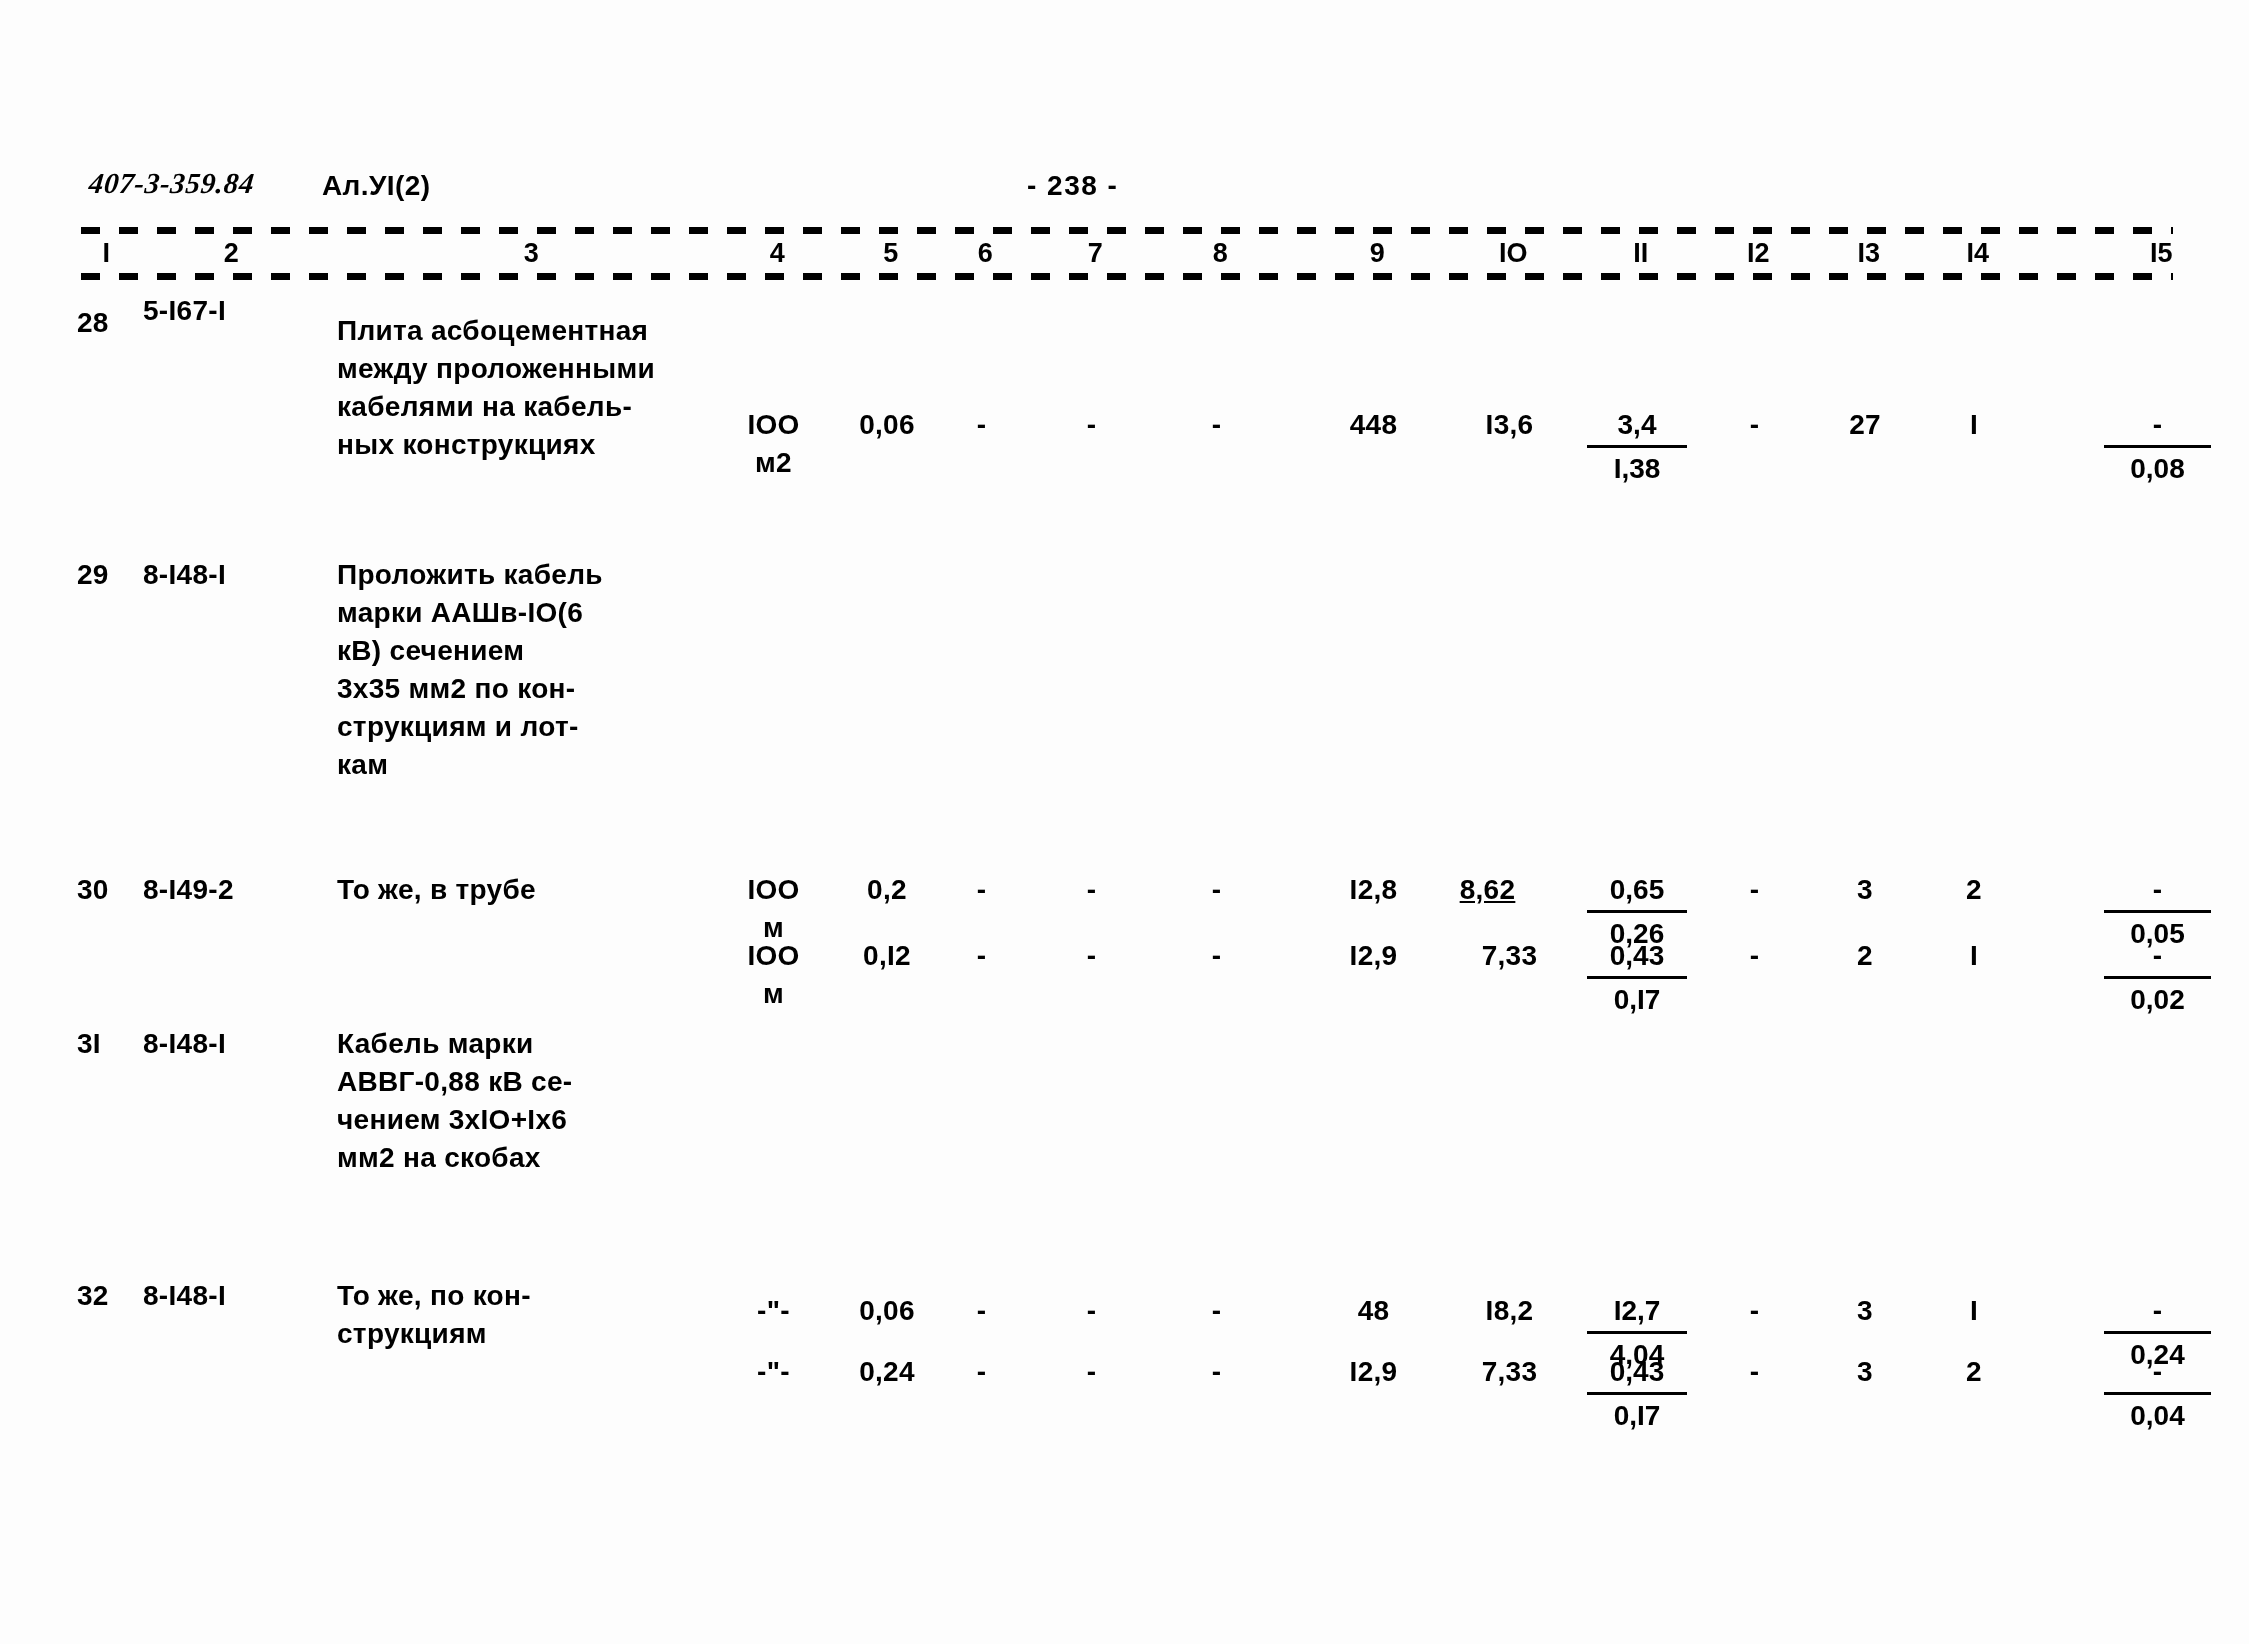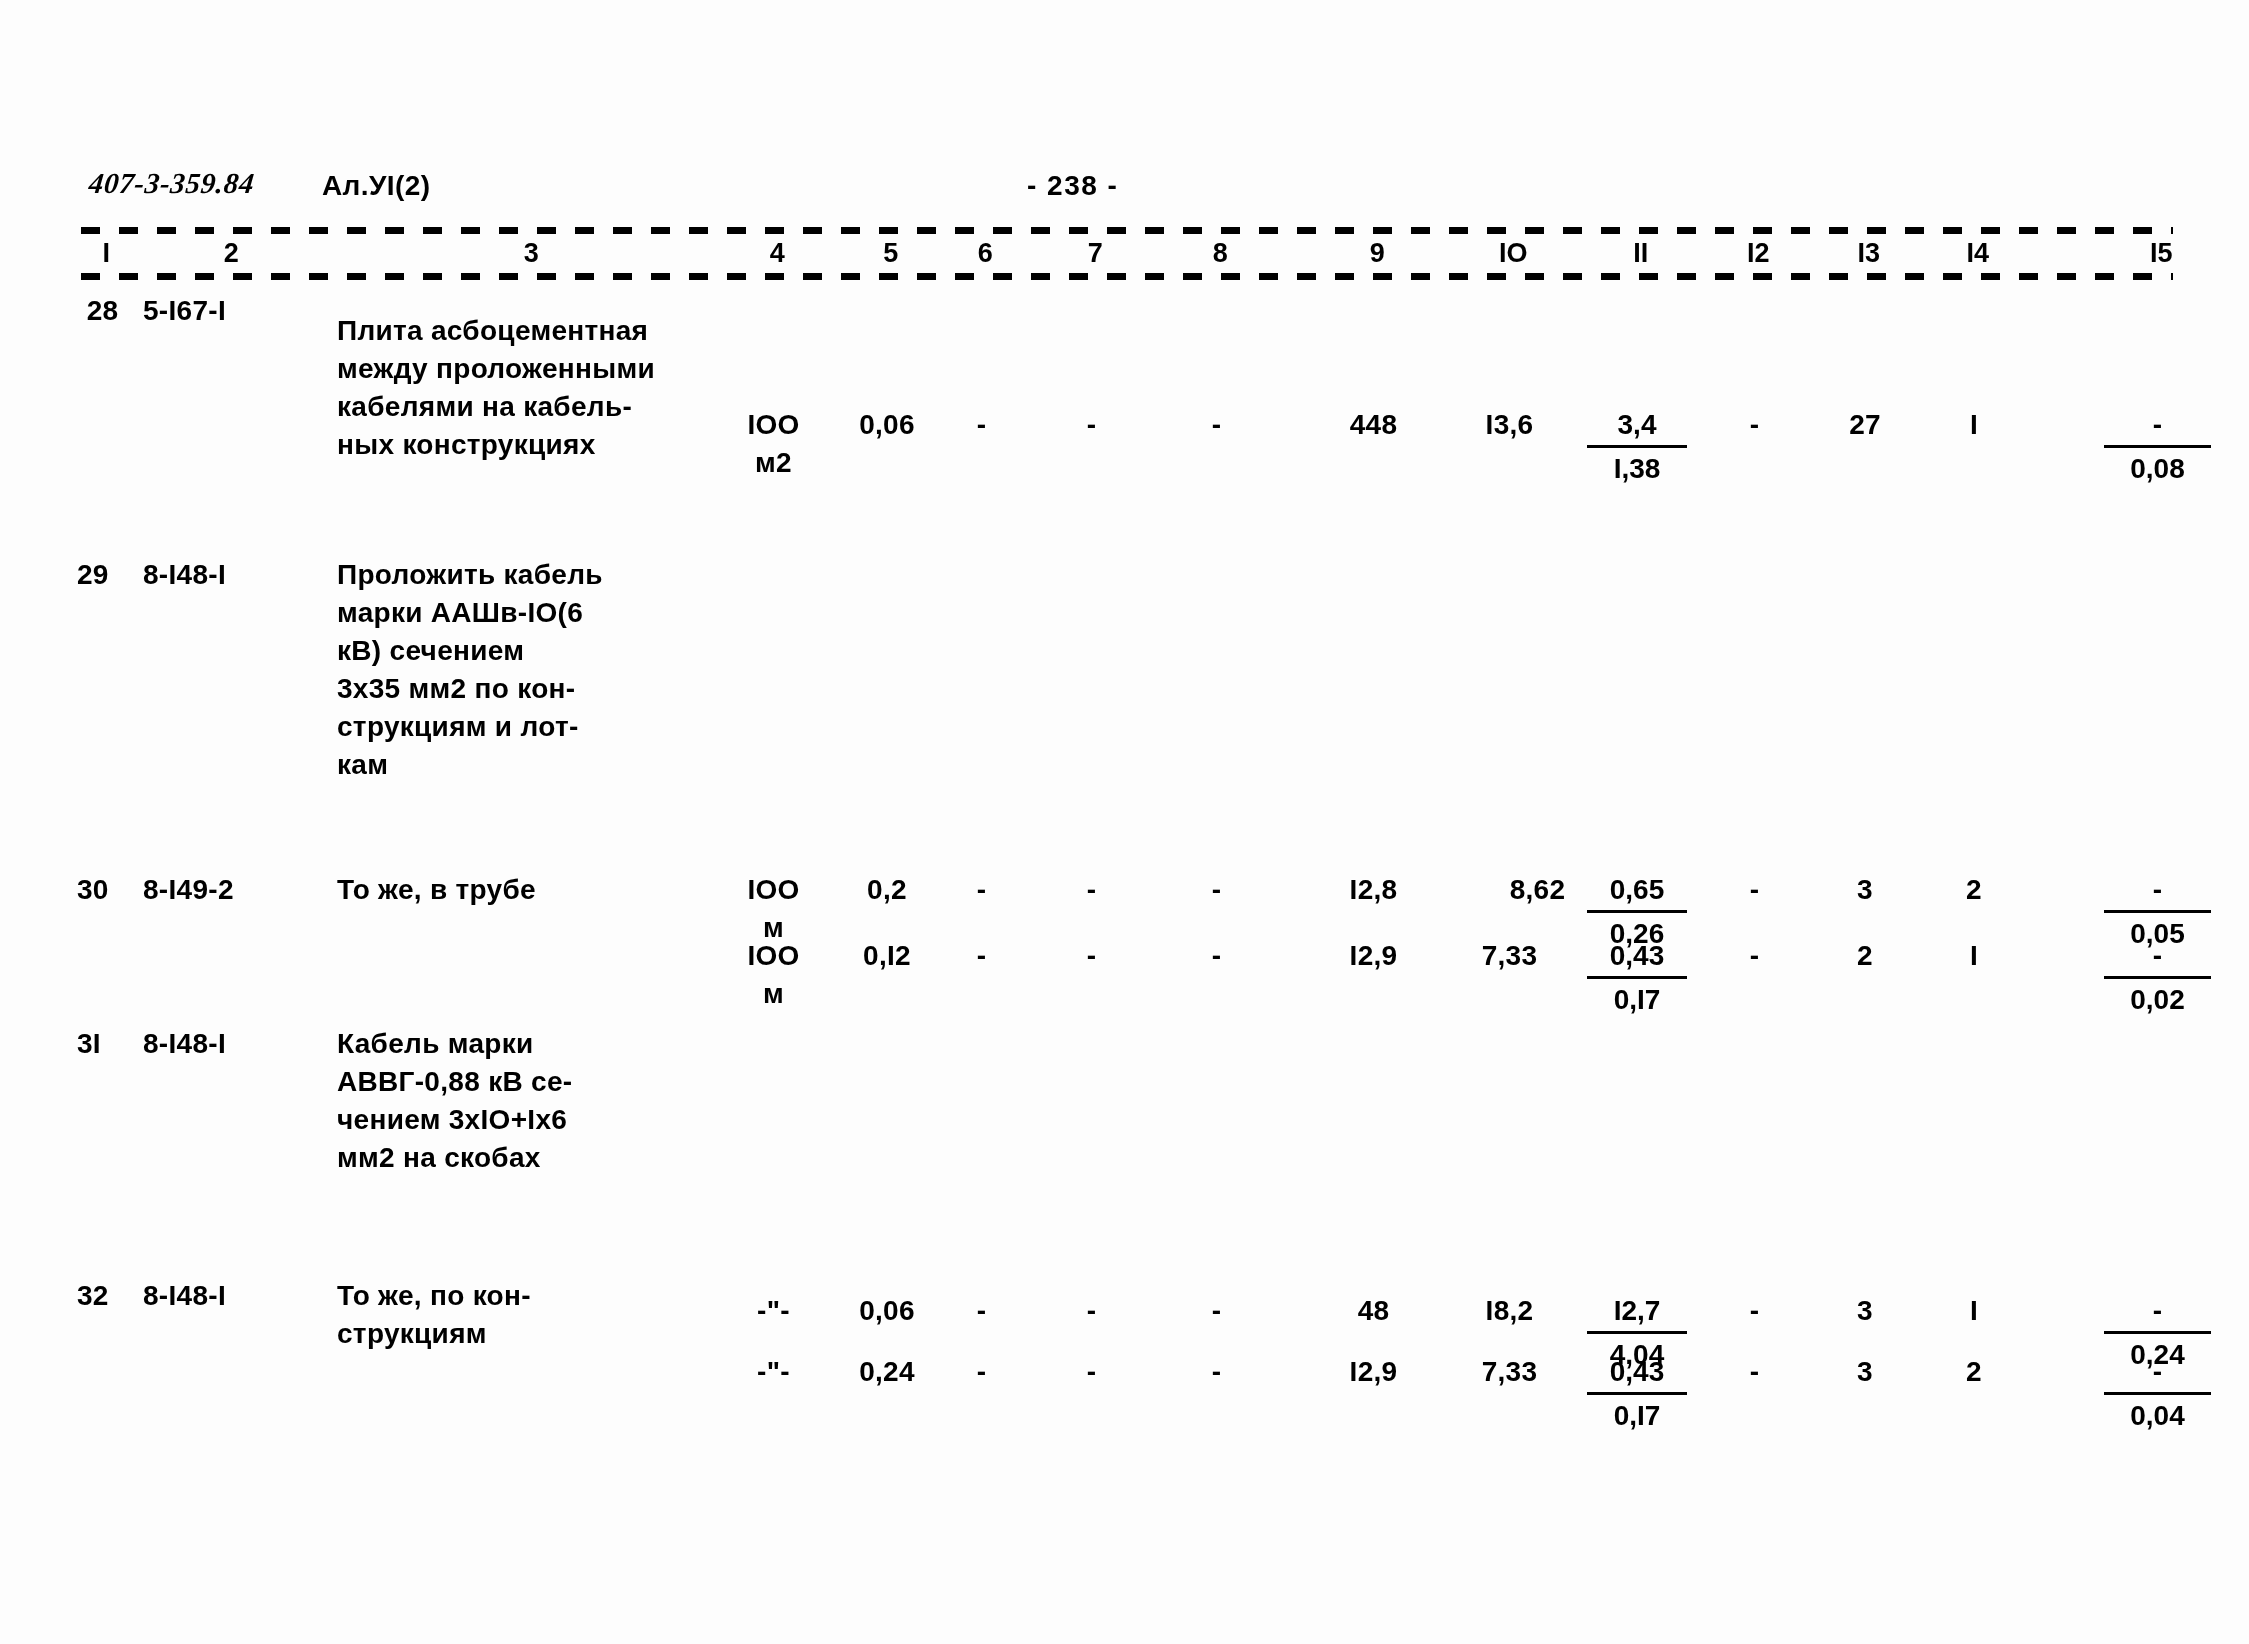--- a/index.html
+++ b/index.html
@@ -164,21 +164,21 @@
       <span class="colnum" style="left: 1458px; width: 103px;">IO</span>
       <span class="colnum" style="left: 1582px; width: 110px;">II</span>
       <span class="colnum" style="left: 1725px; width: 59px;">I2</span>
       <span class="colnum" style="left: 1832px; width: 66px;">I3</span>
       <span class="colnum" style="left: 1941px; width: 66px;">I4</span>
       <span class="colnum" style="left: 2099px; width: 117px;">I5</span>
     </div>
 
   <div id="tbl">
       <div class="row" style="position: absolute; top: 0px; left: 0px; height: 249px;">
-        <div class="cell c-left" style="left: 77px; width: 51px; top: 0px; text-align: center;">28</div>
+        <div class="cell c-left" style="left: 77px; width: 51px; top: 12px;">28</div>
         <div class="cell c-left" style="left: 143px; width: 169px; top: 0px;">5-I67-I</div>
         <div class="cell c-left" style="left: 337px; width: 381px; top: 0px; margin-top: 20px;"><div>Плита асбоцементная</div><div>между проложенными</div><div>кабелями на кабель-</div><div>ных конструкциях</div></div>
         <div class="cell c-center" style="left: 733px; width: 81px; top: 114px;"><div>IOO</div><div>м2</div></div>
         <div class="cell c-center" style="left: 832px; width: 110px; top: 114px;">0,06</div>
         <div class="cell c-center" style="left: 952px; width: 59px; top: 114px;">-</div>
         <div class="cell c-center" style="left: 1062px; width: 59px; top: 114px;">-</div>
         <div class="cell c-center" style="left: 1187px; width: 59px; top: 114px;">-</div>
         <div class="cell c-center" style="left: 1326px; width: 95px; top: 114px;">448</div>
         <div class="cell c-center" style="left: 1458px; width: 103px; top: 114px;">I3,6</div>
         <div class="frac" style="left: 1582px; width: 110px; top: 114px;">
@@ -223,21 +223,21 @@
       <div class="row" style="position: absolute; top: 579px; left: 0px; height: 249px;">
         <div class="cell c-left" style="left: 77px; width: 51px; top: 0px;">30</div>
         <div class="cell c-left" style="left: 143px; width: 169px; top: 0px;">8-I49-2</div>
         <div class="cell c-left" style="left: 337px; width: 381px; top: 0px;"><div>То же, в трубе</div></div>
         <div class="cell c-center" style="left: 733px; width: 81px; top: 0px;"><div>IOO</div><div>м</div></div>
         <div class="cell c-center" style="left: 832px; width: 110px; top: 0px;">0,2</div>
         <div class="cell c-center" style="left: 952px; width: 59px; top: 0px;">-</div>
         <div class="cell c-center" style="left: 1062px; width: 59px; top: 0px;">-</div>
         <div class="cell c-center" style="left: 1187px; width: 59px; top: 0px;">-</div>
         <div class="cell c-center" style="left: 1326px; width: 95px; top: 0px;">I2,8</div>
-        <div class="cell c-center" style="left: 1486px; width: 103px; top: 0px;">8,62</div>
+        <div class="cell c-center" style="left: 1436px; width: 103px; top: 0px; text-decoration: underline;">8,62</div>
         <div class="frac" style="left: 1582px; width: 110px; top: 0px;">
           <span class="num">0,65</span>
           <span class="bar" style="width: 100px;"></span>
           <span class="den">0,26</span>
         </div>
         <div class="cell c-center" style="left: 1725px; width: 59px; top: 0px;">-</div>
         <div class="cell c-center" style="left: 1832px; width: 66px; top: 0px;">3</div>
         <div class="cell c-center" style="left: 1941px; width: 66px; top: 0px;">2</div>
         <div class="frac" style="left: 2099px; width: 117px; top: 0px;">
           <span class="num">-</span>

